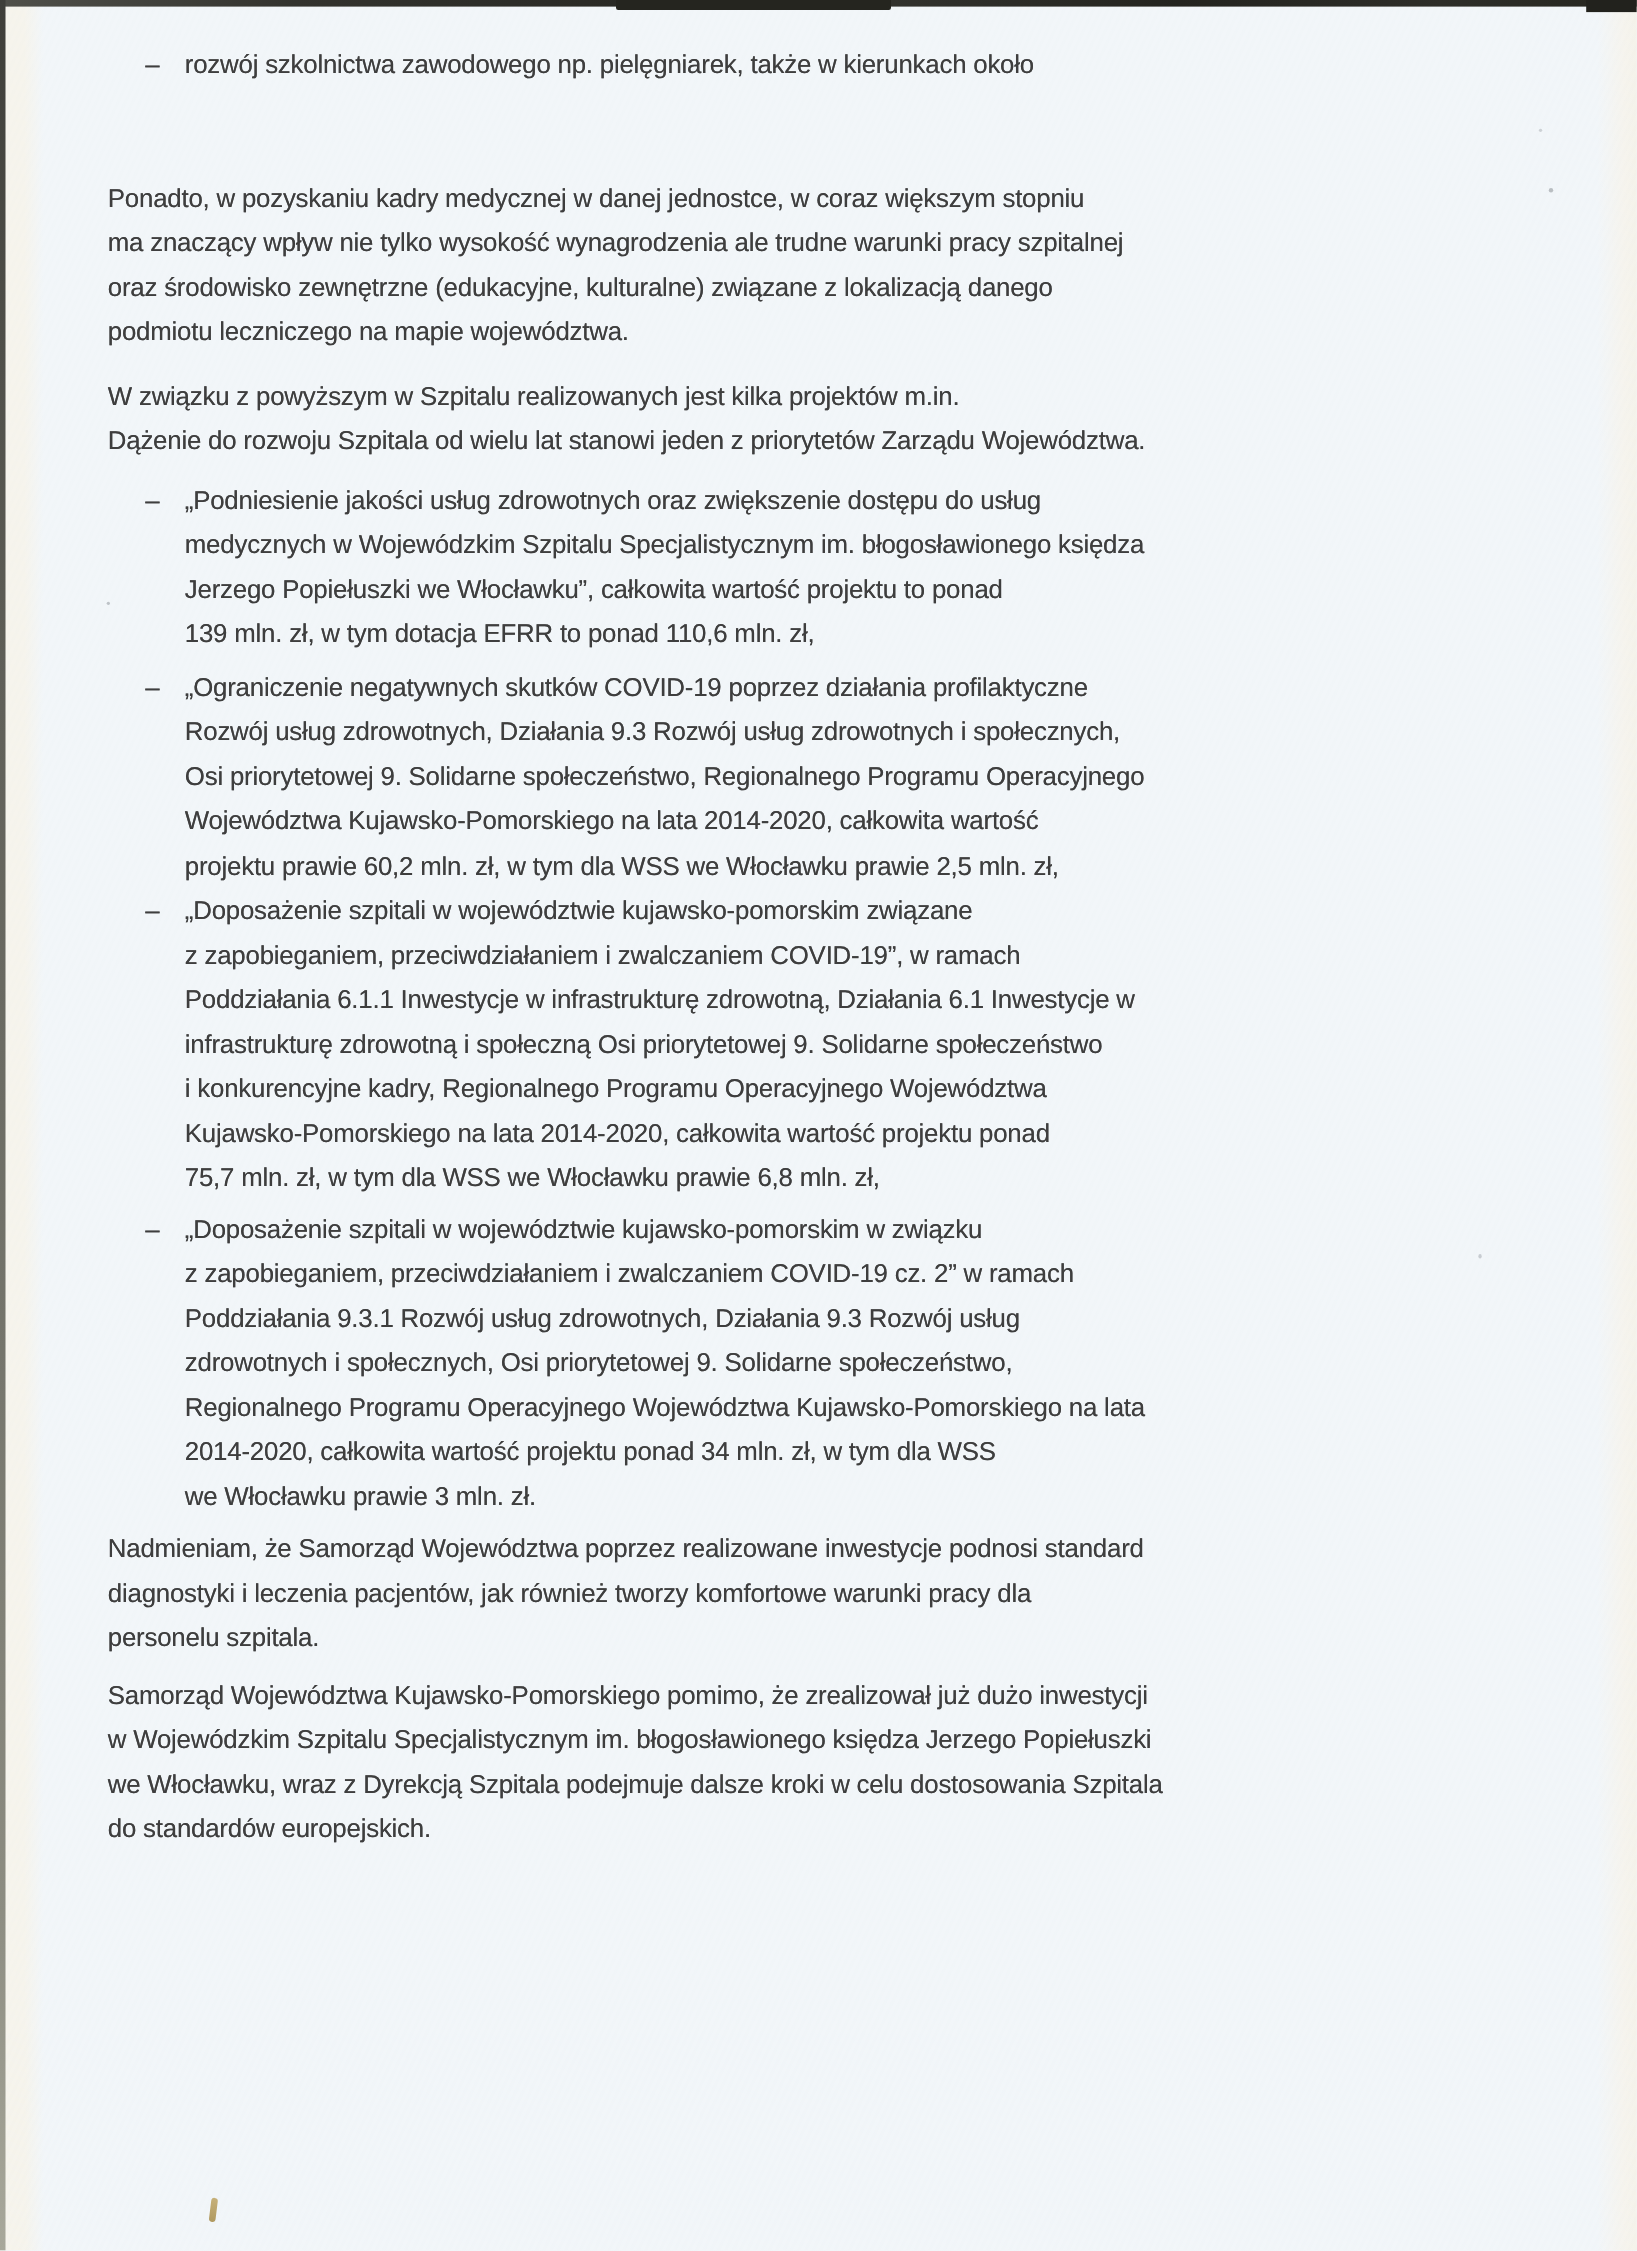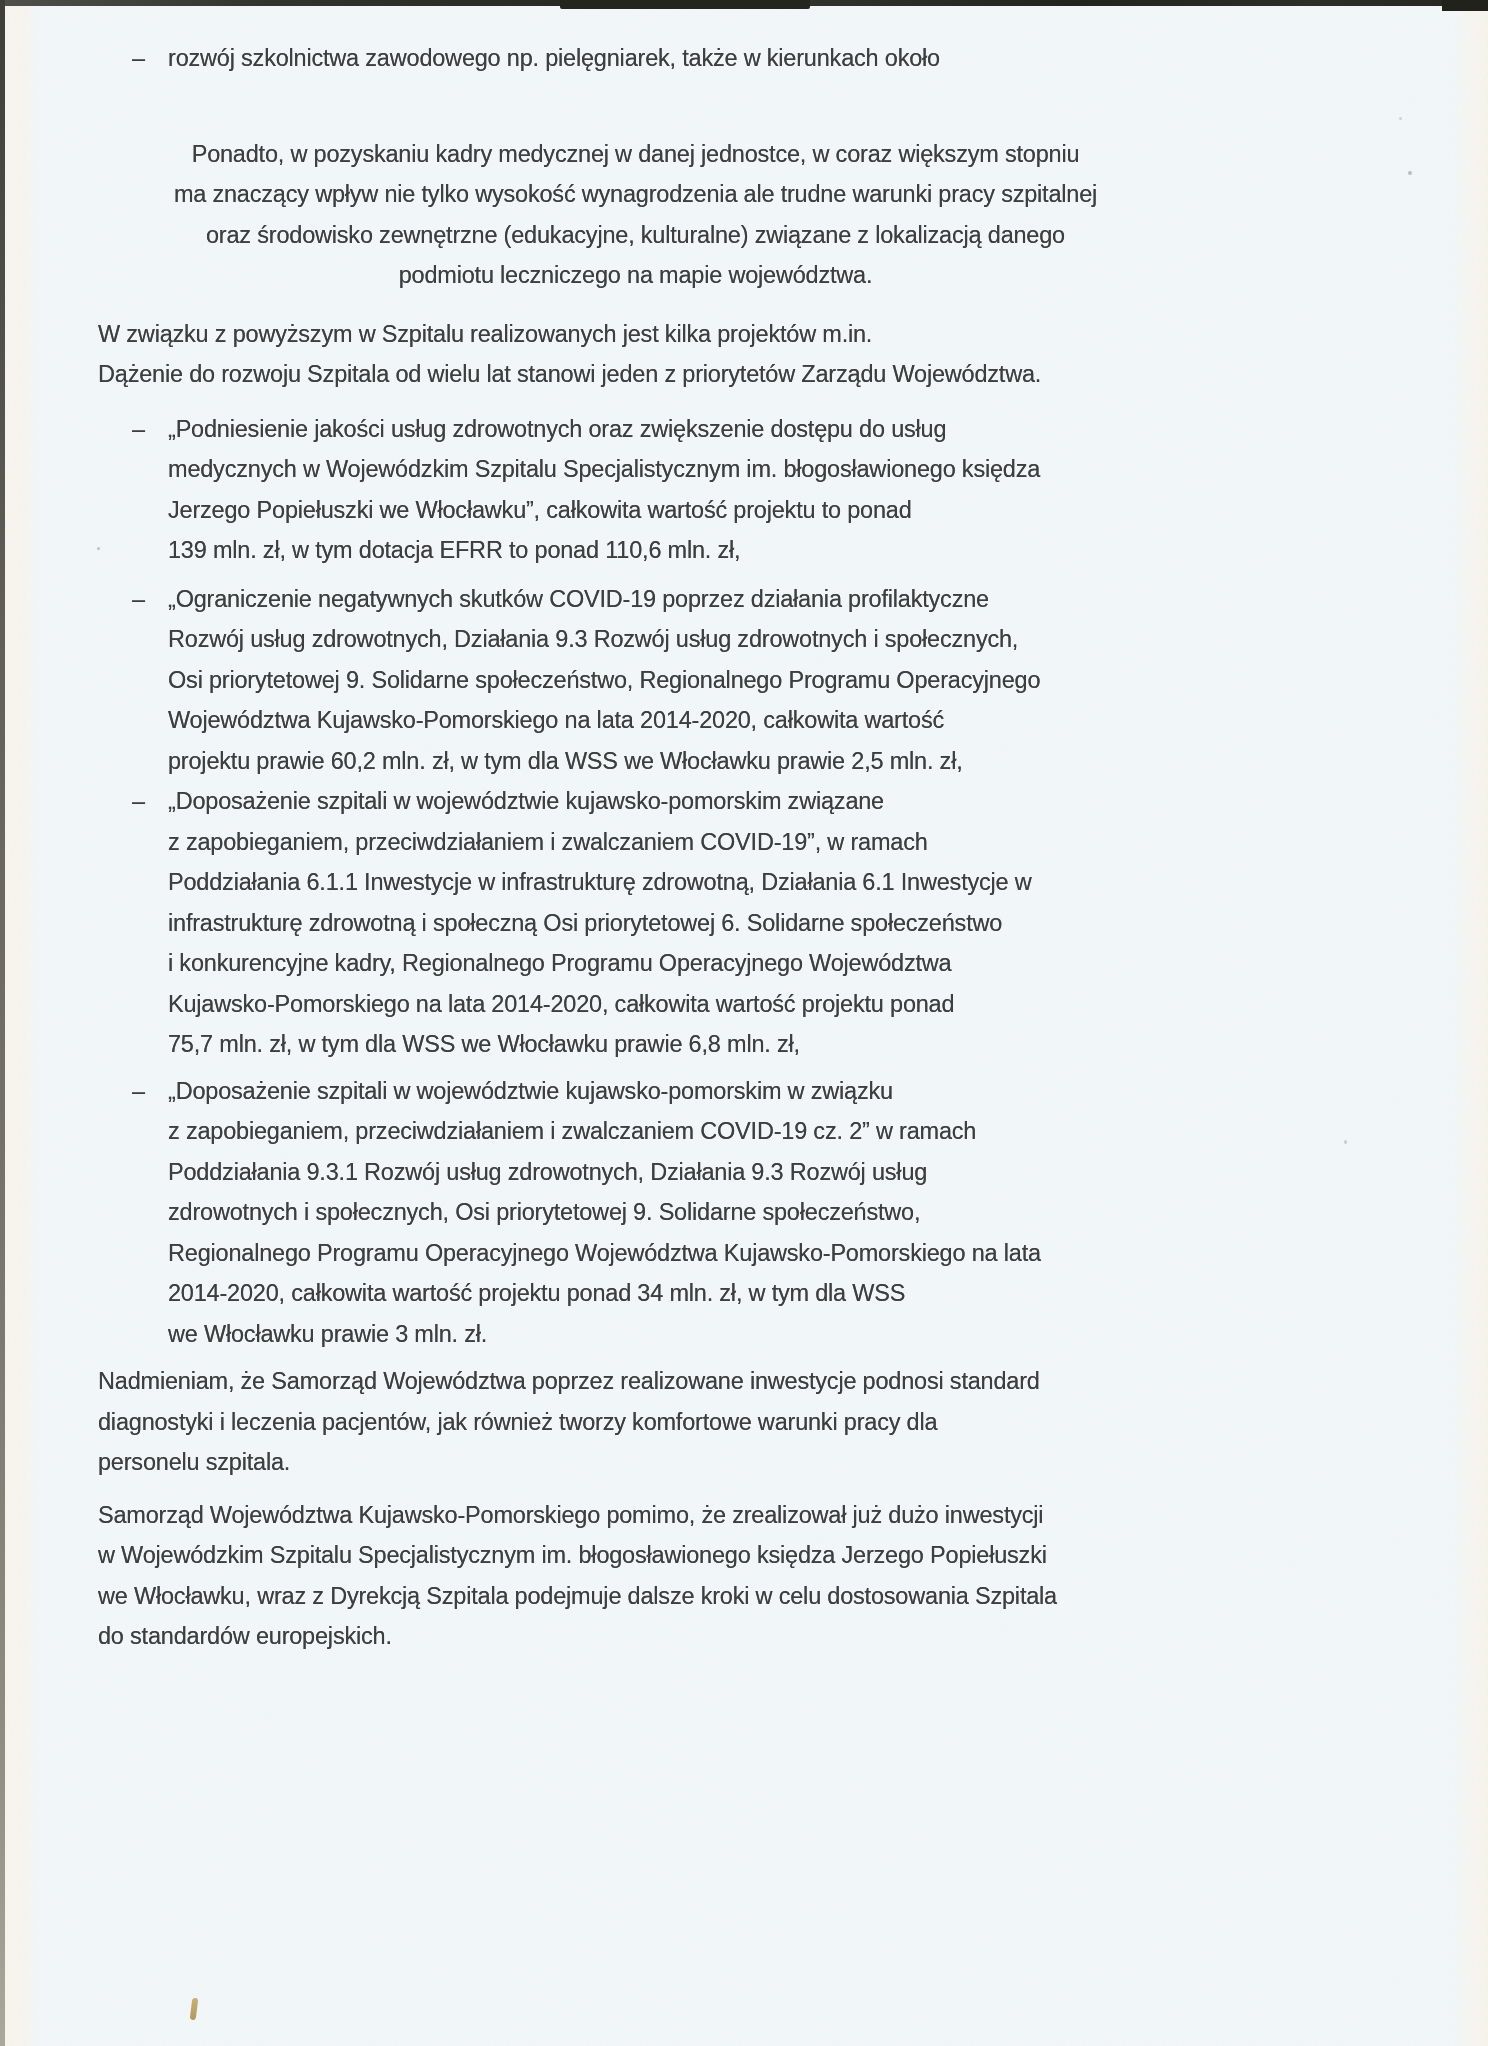--- a/index.html
+++ b/index.html
@@ -45,21 +45,21 @@
     color:#3e3e3e;
     text-shadow:0 0 .6px rgba(62,62,62,.75);
   }
   .block{display:block;}
   .list-item{display:flex;padding-left:34px;}
   .dash{width:36px;flex:0 0 36px;}
   .lines{flex:1;}
   .line{white-space:nowrap;}
   
   #doc > .block:nth-child(1){margin-top:0;}
-  #doc > .block:nth-child(2){margin-top:55px;text-align:center;}
+  #doc > .block:nth-child(2){margin-top:81px;}
   #doc > .block:nth-child(3){margin-top:18px;}
   #doc > .block:nth-child(4){margin-top:14px;}
   #doc > .block:nth-child(5){margin-top:8px;}
   #doc > .block:nth-child(6){margin-top:0px;}
   #doc > .block:nth-child(7){margin-top:6px;}
   #doc > .block:nth-child(8){margin-top:7px;}
   #doc > .block:nth-child(9){margin-top:12px;}
   .pen-tick{
     position:absolute;left:191px;top:1998px;width:6px;height:22px;z-index:2;
     background:linear-gradient(180deg,#c2a96b,#a98f4f);
@@ -116,21 +116,21 @@
             <div class="line">Województwa Kujawsko-Pomorskiego na lata 2014-2020, całkowita wartość</div>
             <div class="line">projektu prawie 60,2 mln. zł, w tym dla WSS we Włocławku prawie 2,5 mln. zł,</div>
           </div>
         </div>
         <div class="block list-item">
           <span class="dash">–</span>
           <div class="lines">
             <div class="line">„Doposażenie szpitali w województwie kujawsko-pomorskim związane</div>
             <div class="line">z zapobieganiem, przeciwdziałaniem i zwalczaniem COVID-19”, w ramach</div>
             <div class="line">Poddziałania 6.1.1 Inwestycje w infrastrukturę zdrowotną, Działania 6.1 Inwestycje w</div>
-            <div class="line">infrastrukturę zdrowotną i społeczną Osi priorytetowej 6. Solidarne społeczeństwo</div>
+            <div class="line">infrastrukturę zdrowotną i społeczną Osi priorytetowej 9. Solidarne społeczeństwo</div>
             <div class="line">i konkurencyjne kadry, Regionalnego Programu Operacyjnego Województwa</div>
             <div class="line">Kujawsko-Pomorskiego na lata 2014-2020, całkowita wartość projektu ponad</div>
             <div class="line">75,7 mln. zł, w tym dla WSS we Włocławku prawie 6,8 mln. zł,</div>
           </div>
         </div>
         <div class="block list-item">
           <span class="dash">–</span>
           <div class="lines">
             <div class="line">„Doposażenie szpitali w województwie kujawsko-pomorskim w związku</div>
             <div class="line">z zapobieganiem, przeciwdziałaniem i zwalczaniem COVID-19 cz. 2” w ramach</div>

